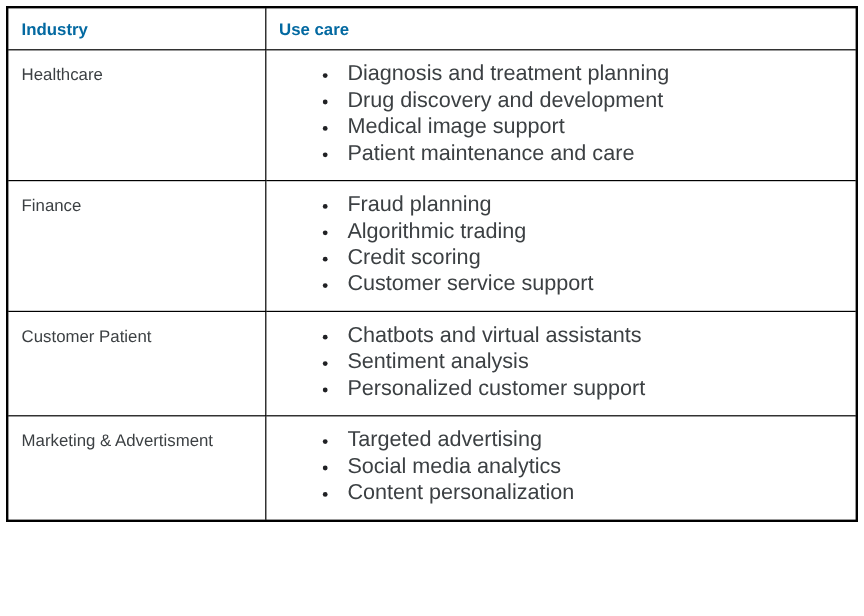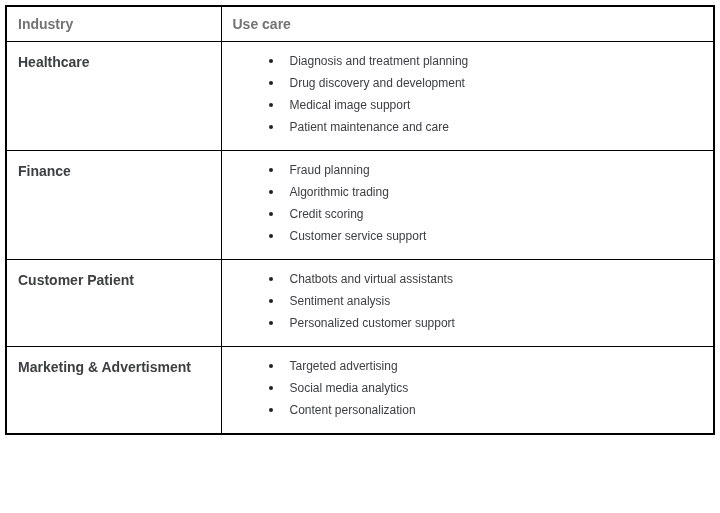--- a/index.html
+++ b/index.html
@@ -27,41 +27,41 @@
   table.ai-table td {
     border: 1px solid #000000;
     vertical-align: top;
     text-align: left;
   }
   col.col-industry { width: 215px; }
   col.col-usecases { width: 493px; }
   th.header-cell {
     font-size: 14px;
     font-weight: bold;
-    color: #737373;
+    color: #0369a1;
     padding: 8px 11px;
     line-height: 18px;
   }
   td.industry-cell {
     font-size: 14px;
-    font-weight: bold;
+    font-weight: normal;
     color: #3c4043;
     padding: 9px 11px;
     line-height: 22px;
   }
   td.usecases-cell {
     padding: 8px 10px 12px 10px;
   }
   td.usecases-cell ul {
     margin: 0;
     padding-left: 52px;
     list-style-type: disc;
   }
   td.usecases-cell li {
-    font-size: 12px;
+    font-size: 18px;
     color: #3c4043;
     line-height: 22px;
     padding-left: 6px;
   }
   td.usecases-cell li::marker {
     color: #202124;
     font-size: 13px;
   }
 </style>
 </head>

